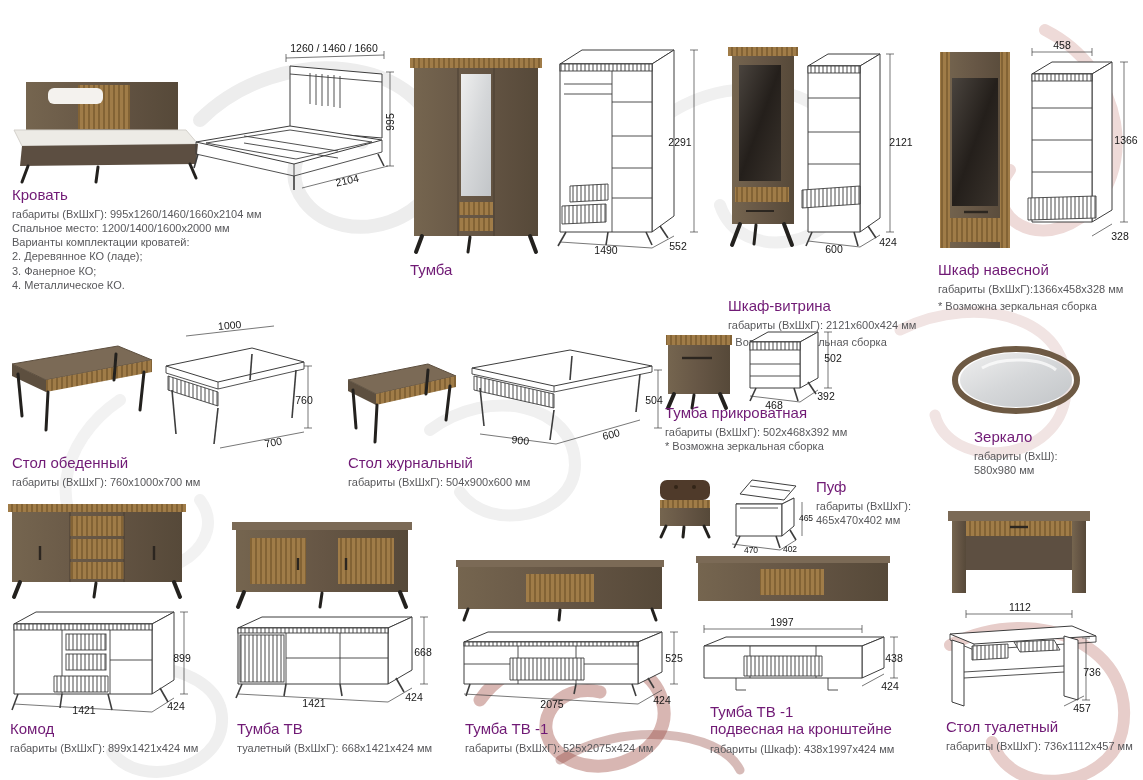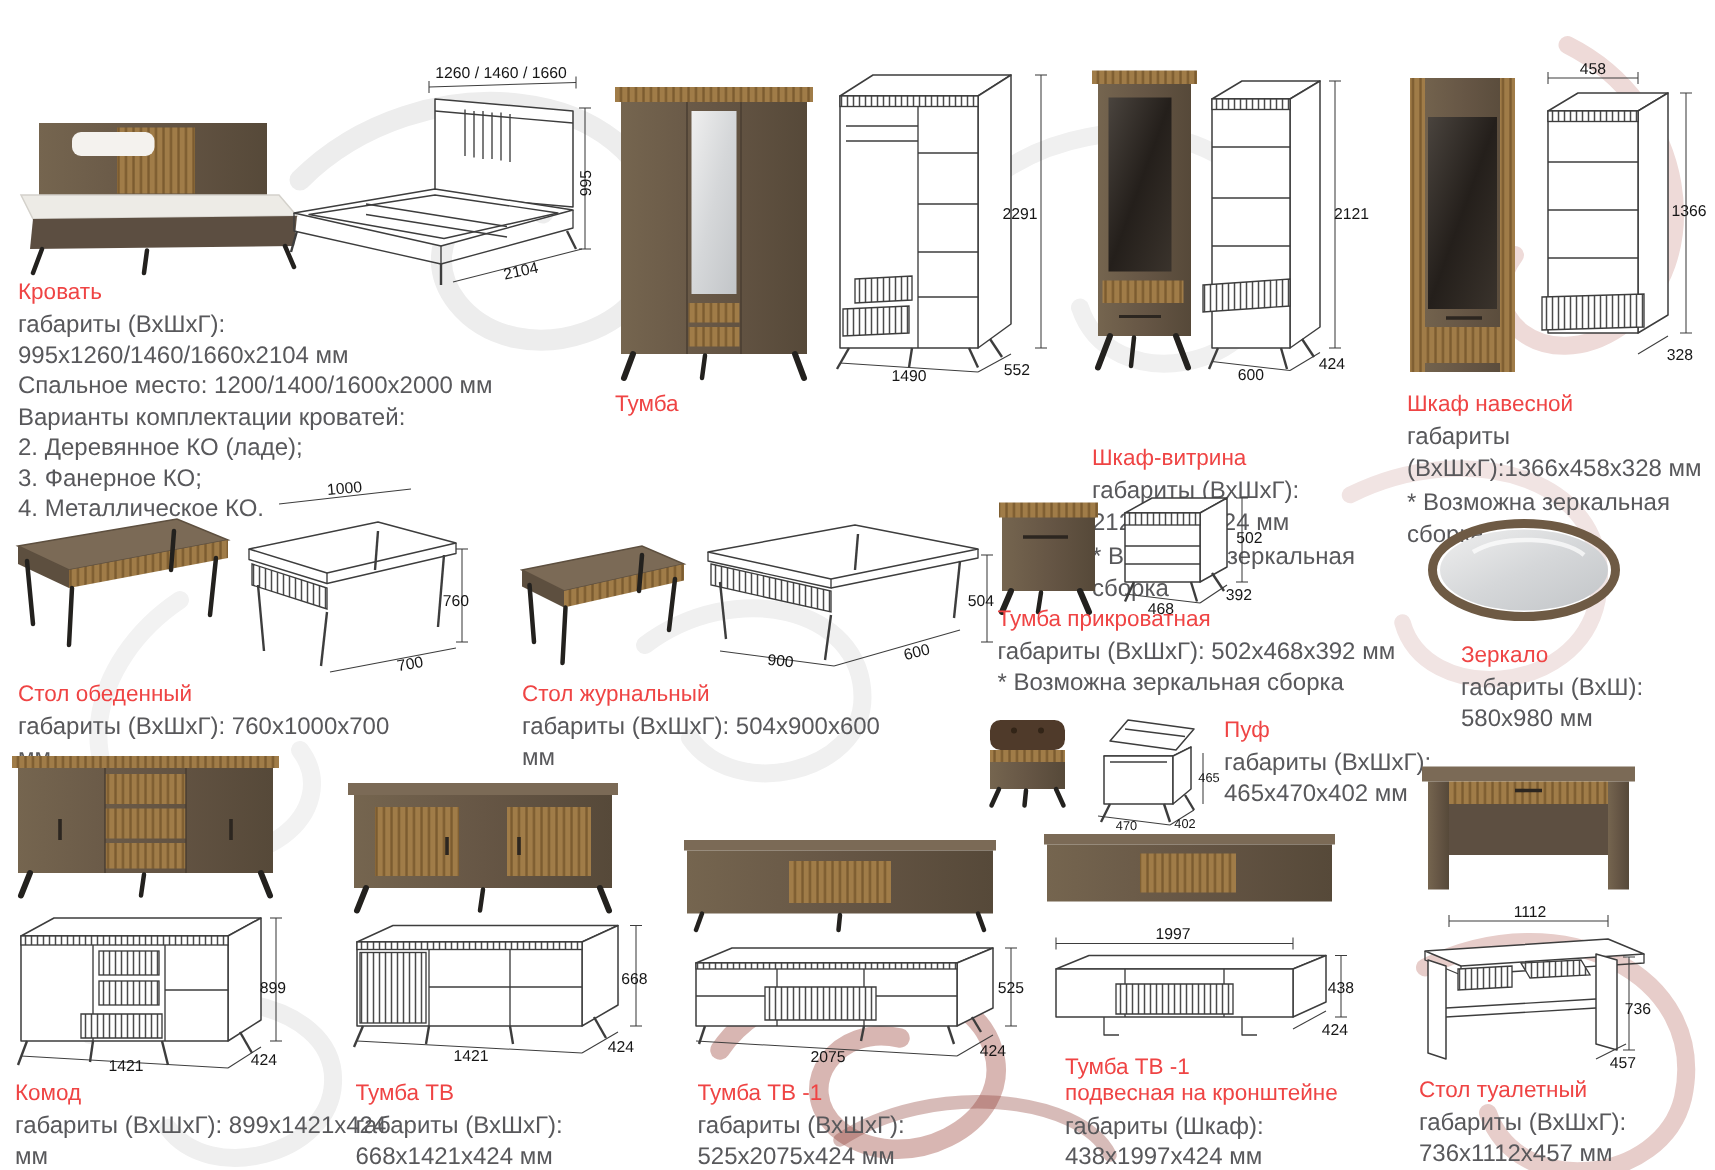--- a/index.html
+++ b/index.html
@@ -2,22 +2,22 @@
 <html><head>
 <meta charset="utf-8">
 <style>
   * { margin:0; padding:0; box-sizing:border-box; }
   html,body { background:#fff; }
   body { font-family:"Liberation Sans", sans-serif; }
   #canvas { position:relative; width:1143px; height:780px; background:#ffffff; overflow:hidden; }
   #watermark { position:absolute; left:0; top:0; z-index:0; }
   .item { position:absolute; z-index:2; }
   .ph, .draw, .tb { position:absolute; }
-  .title { font-size:15px; font-weight:400; color:#ef4444; margin-bottom:4px; line-height:1.15; }
-  .spec, .note, .line { font-size:16px; color:#58585b; line-height:1.28; }
+  .title { font-size:15px; font-weight:400; color:#701a75; margin-bottom:4px; line-height:1.15; }
+  .spec, .note, .line { font-size:11px; color:#58585b; line-height:1.28; }
   .note { margin-top:3px; }
   svg { overflow:visible; display:block; }
   .ln  { fill:#ffffff; stroke:#3d3d3d; stroke-width:1; stroke-linejoin:round; }
   .lnn { fill:none; stroke:#3d3d3d; stroke-width:0.9; stroke-linejoin:round; }
   .dim { fill:none; stroke:#3d3d3d; stroke-width:0.7; }
   .leg { fill:none; stroke:#3d3d3d; stroke-width:1.6; }
   .d   { font-size:10.5px; fill:#161616; font-family:"Liberation Sans",sans-serif; }
   .d8  { font-size:8.5px; fill:#161616; font-family:"Liberation Sans",sans-serif; }
   .str { fill:url(#pstripe); stroke:#3d3d3d; stroke-width:0.9; }
   .plg { fill:none; stroke:#23211e; stroke-width:4; stroke-linecap:round; }
@@ -477,21 +477,21 @@
       <line x1="192" y1="9" x2="200" y2="9" class="dim"></line>
         <line x1="192" y1="76" x2="200" y2="76" class="dim"></line>
       <text class="d" x="195" y="48" text-anchor="middle">668</text>
       <line x1="10" y1="86" x2="160" y2="94" class="dim"></line>
       <text class="d" x="86" y="99" text-anchor="middle">1421</text>
       <line x1="160" y1="94" x2="184" y2="80" class="dim"></line>
       <text class="d" x="186" y="93" text-anchor="middle">424</text>
     </svg>
     <div class="tb" style="left:11px; top:204px; width:220px;">
       <div class="title">Тумба ТВ</div>
-      <div class="spec">габариты (ВхШхГ): 668x1421x424 мм</div>
+      <div class="spec">туалетный (ВхШхГ): 668x1421x424 мм</div>
     </div>
   </div>
 
   <div class="item" style="left:452px; top:550px; width:242px; height:214px;">
     <svg class="ph" style="left:2px; top:2px;" width="214" height="72">
       <rect x="2" y="8" width="208" height="7" fill="#7b6a56"></rect>
       <rect x="4" y="15" width="204" height="42" fill="url(#gwood)"></rect>
       <rect x="72" y="22" width="68" height="28" fill="url(#pwood)"></rect>
       <line x1="14" y1="57" x2="10" y2="68" class="plgs"></line>
       <line x1="106" y1="58" x2="105" y2="68" class="plgs"></line>

